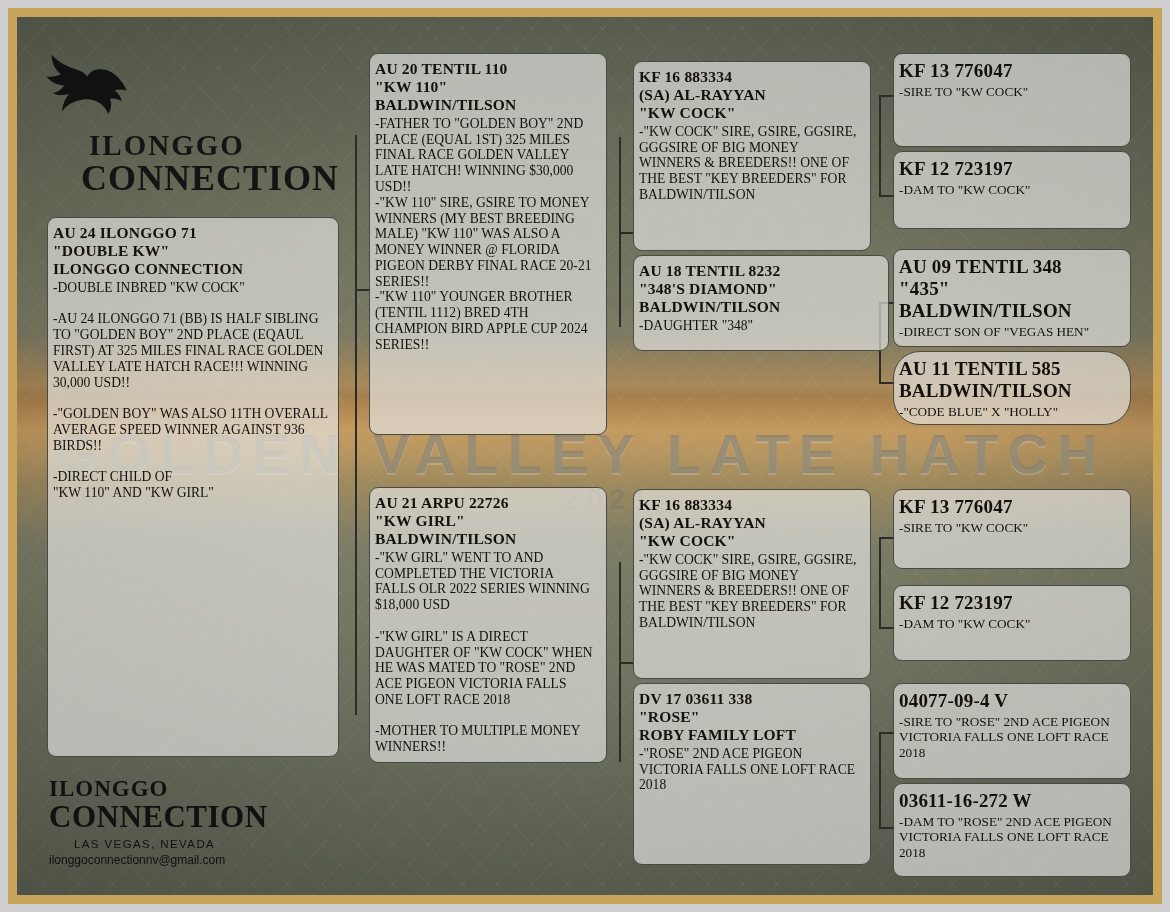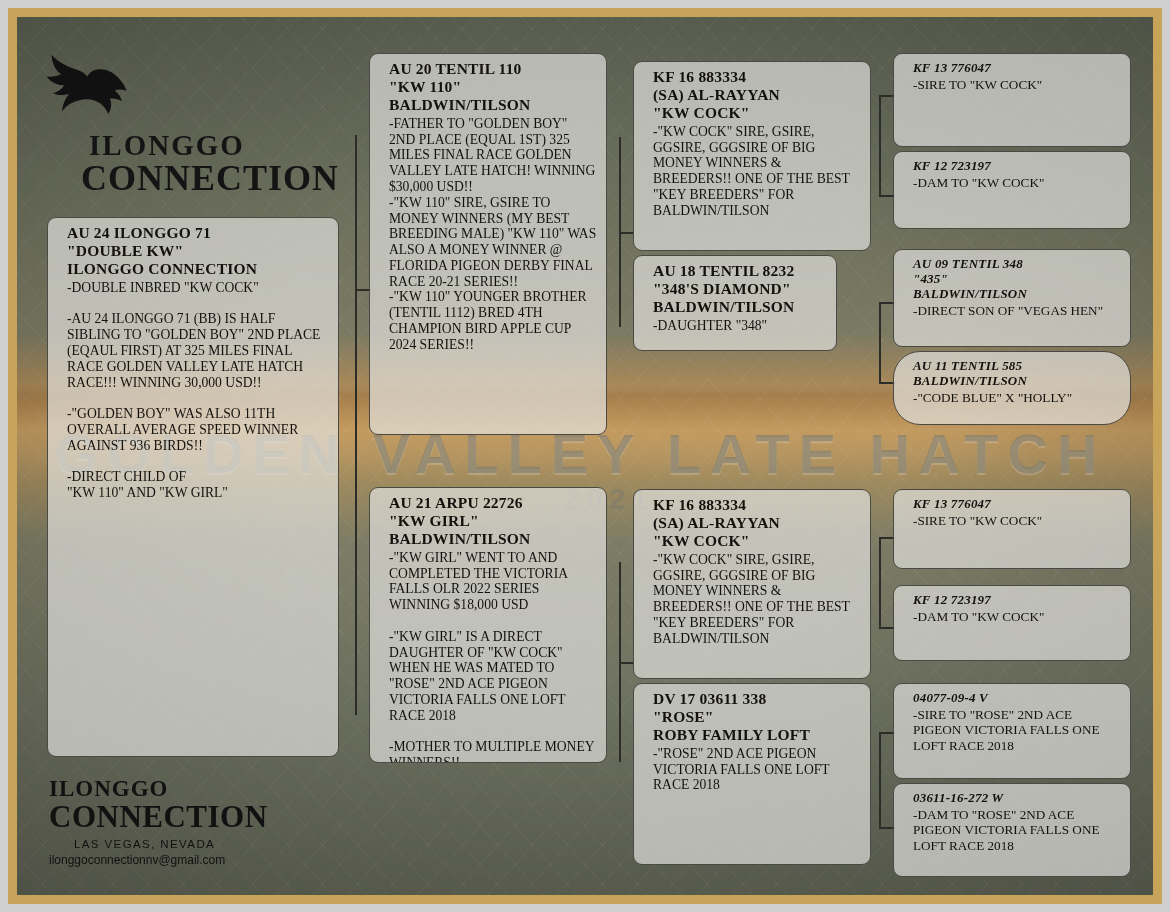--- a/index.html
+++ b/index.html
@@ -98,37 +98,37 @@
     font-family:"Liberation Sans", sans-serif;
     font-size:12px;color:#111;margin-top:3px;
   }
   
   .card{
     position:absolute;
     box-sizing:border-box;
     border:1.5px solid #4a4a44;
     border-radius:9px;
     background:rgba(228,228,226,0.68);
-    padding:6px 9px 7px 19px;
+    padding:6px 9px 7px 5px;
     color:#14110d;
     line-height:1.16;
     overflow:hidden;
   }
   .card .hd{
     font-weight:bold;
     font-size:15.5px;
     letter-spacing:0.2px;
     white-space:pre-line;
     margin-bottom:2px;
   }
   .card .bd{
     font-size:13.6px;
     white-space:pre-line;
   }
-  .card.sm .hd{font-size:13px;font-style:italic;}
+  .card.sm .hd{font-size:19px;}
   .card.sm .bd{font-size:13.2px;}
   
   .ln{
     position:absolute;background:#2c2c28;
   }
   .ln.h{height:2px;}
   .ln.v{width:2px;}
 </style>
 </head>
 <body>
@@ -215,21 +215,21 @@
 -MOTHER TO MULTIPLE MONEY WINNERS!!</div>
     </div>
 
     <div class="card" style="left:616px;top:44px;width:238px;height:190px;">
       <div class="hd">KF 16 883334
 (SA) AL-RAYYAN
 "KW COCK"</div>
       <div class="bd">-"KW COCK" SIRE, GSIRE, GGSIRE, GGGSIRE OF BIG MONEY WINNERS &amp; BREEDERS!! ONE OF THE BEST "KEY BREEDERS" FOR BALDWIN/TILSON</div>
     </div>
 
-    <div class="card" style="left:616px;top:238px;width:204px;height:96px;">
+    <div class="card" style="left:616px;top:238px;width:256px;height:96px;">
       <div class="hd">AU 18 TENTIL 8232
 "348'S DIAMOND"
 BALDWIN/TILSON</div>
       <div class="bd">-DAUGHTER "348"</div>
     </div>
 
     <div class="card" style="left:616px;top:472px;width:238px;height:190px;">
       <div class="hd">KF 16 883334
 (SA) AL-RAYYAN
 "KW COCK"</div>

